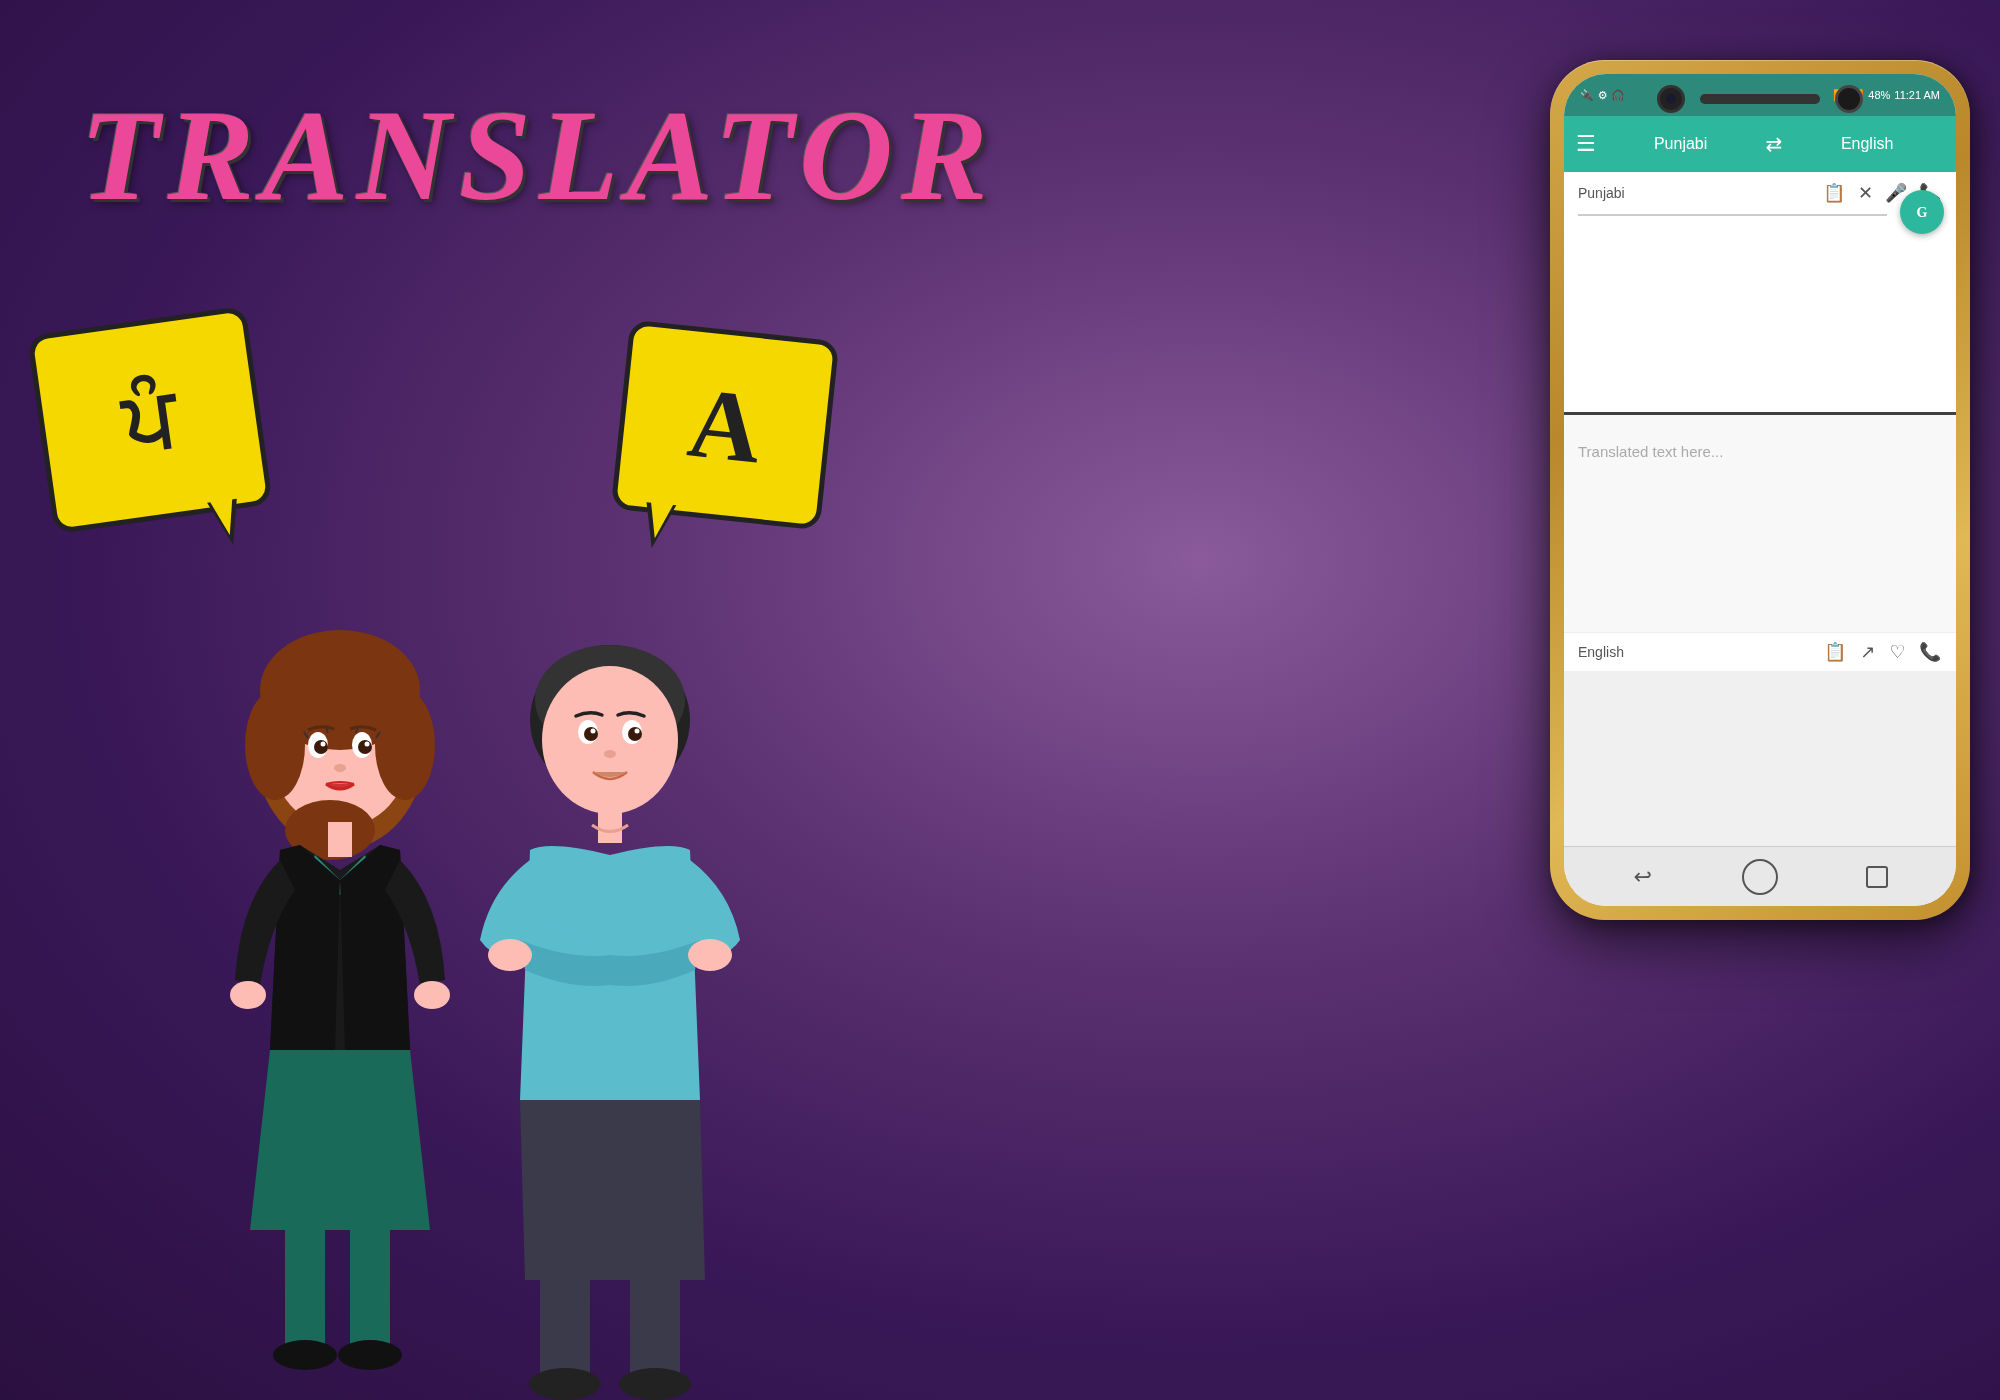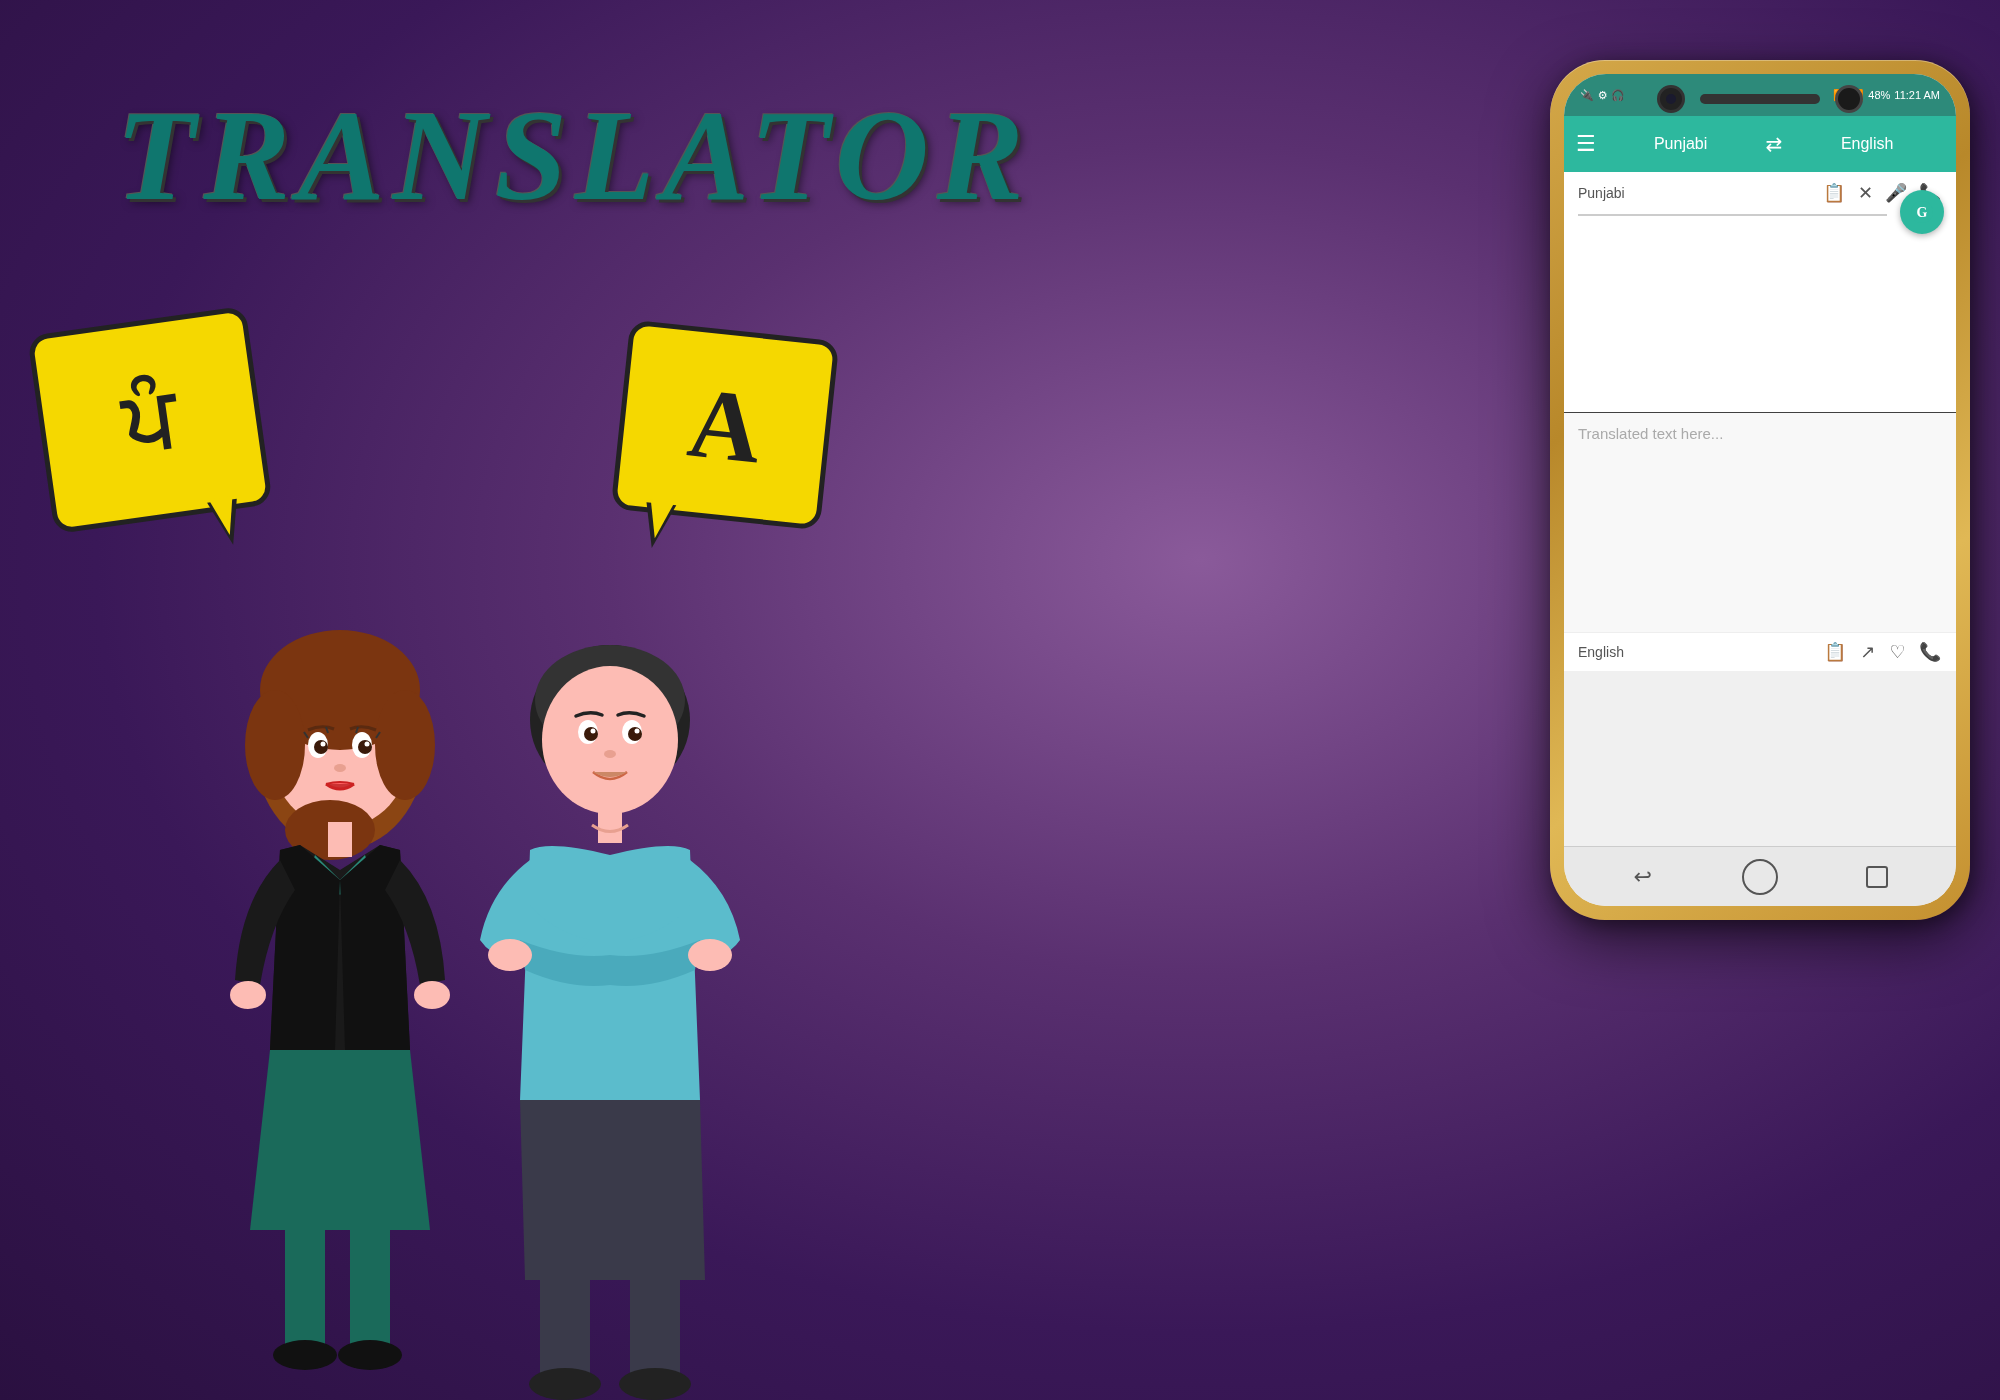--- a/index.html
+++ b/index.html
@@ -13,29 +13,28 @@
       position: relative;
     }
 
     
     .title {
       position: absolute;
       top: 80px;
       left: 80px;
       font-size: 130px;
       font-weight: 900;
-      color: #0f766e;
+      color: #ec4899;
       font-family: 'Georgia', serif;
       text-shadow:
         3px 3px 0 #333,
         -1px -1px 0 #555,
         4px 4px 8px rgba(0,0,0,0.5);
       letter-spacing: 8px;
       font-style: italic;
-      margin-left: 36px;
     }
 
     
     .bubble-left {
       position: absolute;
       top: 320px;
       left: 40px;
       width: 220px;
       height: 200px;
       background: #f5d800;
@@ -307,23 +306,23 @@
       color: white;
       font-size: 20px;
       box-shadow: 0 2px 6px rgba(0,0,0,0.3);
       z-index: 5;
       cursor: pointer;
     }
 
     
     .output-panel {
       background: #f8f8f8;
-      padding: 12px 14px 10px;
+      padding: 28px 14px 10px;
       min-height: 220px;
-      border-top: 1px solid #404040;
+      border-top: 3px solid #404040;
     }
 
     .output-text {
       font-size: 15px;
       color: #aaa;
       min-height: 150px;
     }
 
     
     .output-footer {

